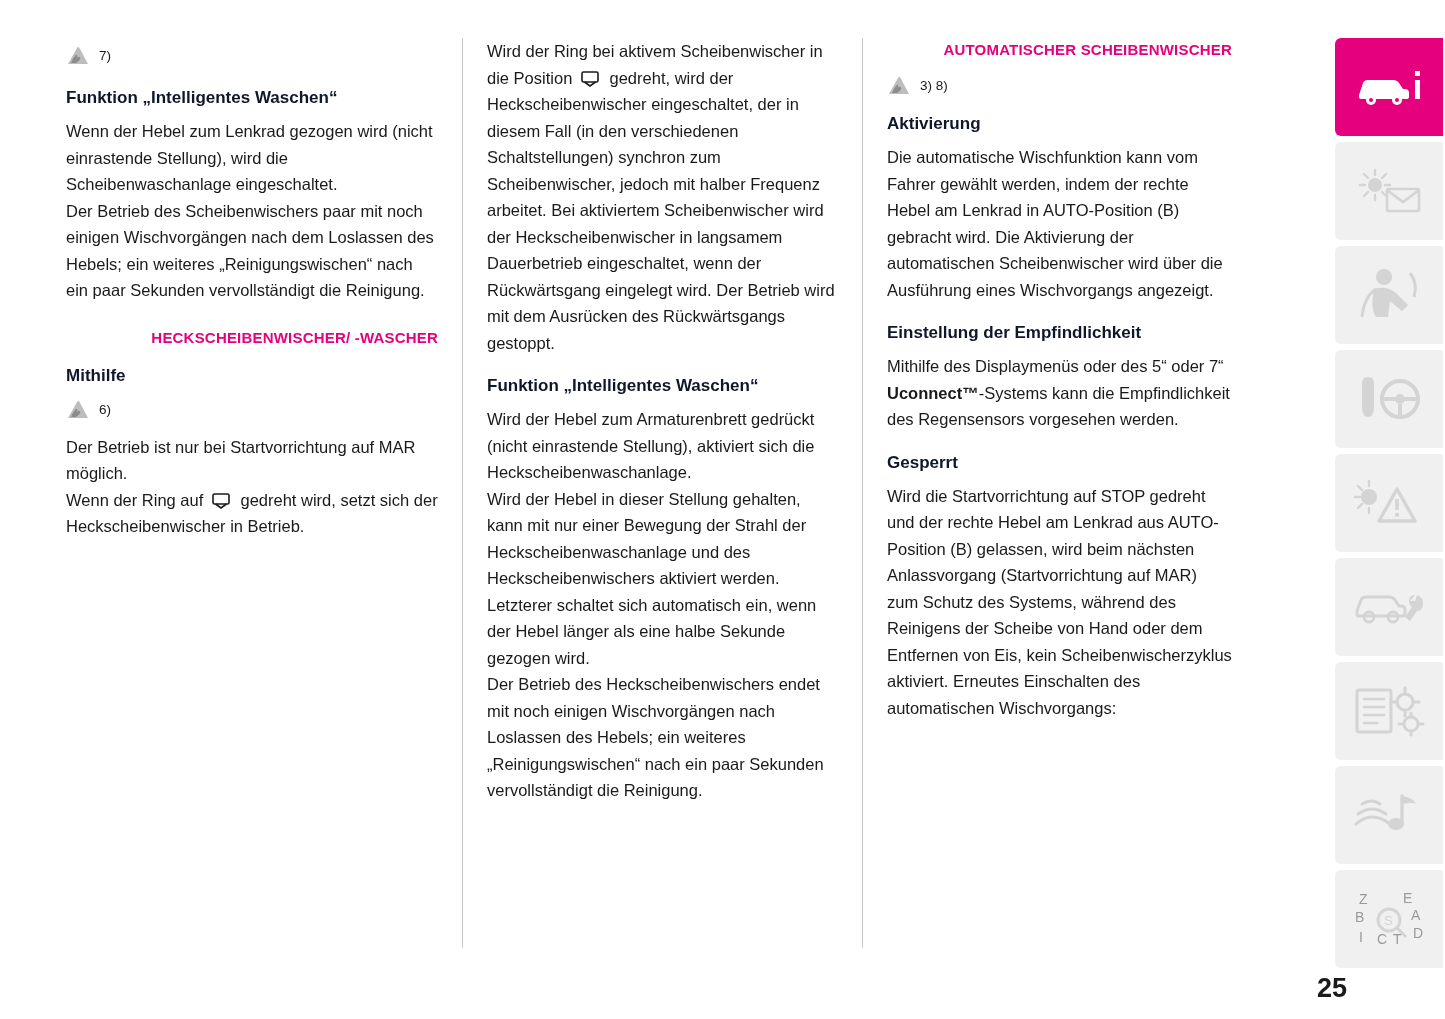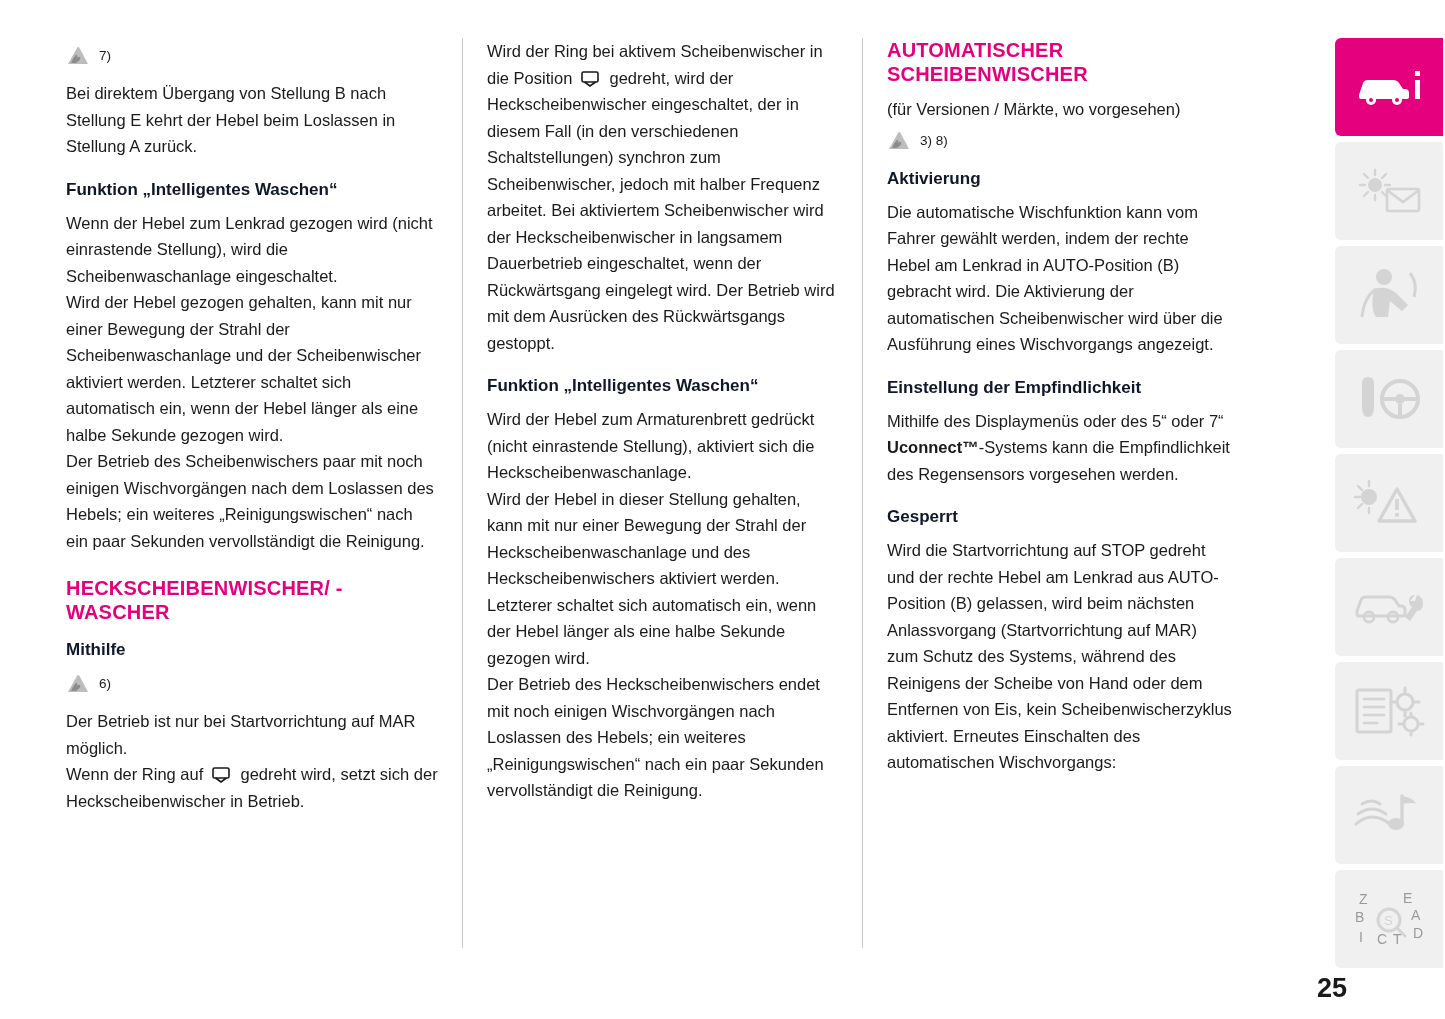--- a/index.html
+++ b/index.html
@@ -51,26 +51,27 @@
 
   p {
     margin: 0;
   }
   .para {
     margin: 0 0 0 0;
   }
 
   h2.section {
     color: #e5007d;
-    font-size: 20px;
+    font-size: 15px;
     font-weight: bold;
     line-height: 24px;
     letter-spacing: 0.2px;
     margin: 22px 0 10px 0;
     text-transform: uppercase;
+    text-align: right;
   }
   h2.section.first {
     margin-top: 0;
   }
   h3.sub {
     color: #0f172a;
     font-size: 17px;
     font-weight: bold;
     line-height: 24px;
     margin: 18px 0 8px 0;
@@ -156,26 +157,24 @@
       <div class="marker">
         <span class="marker-icon">
           <svg width="26" height="21" viewBox="0 0 26 21">
             <path d="M2 19 L11 3 Q12 1 13.5 3 L22 19 Z" fill="#bdbdbd"></path>
             <path d="M5 18 Q7 13 9 11 Q10 9 11 10 Q12 11 10.5 13 Q13 11 14 12.5 Q15 14 12.5 16 L10 18 Z" fill="#8c8c8c"></path>
           </svg>
         </span>
         <span class="marker-num">7)</span>
       </div>
 
-      <p class="para">Bei direktem Übergang von Stellung B nach Stellung E kehrt der Hebel beim Loslassen in Stellung A zurück.</p>
 
       <h3 class="sub">Funktion „Intelligentes Waschen“</h3>
 
       <p class="para">Wenn der Hebel zum Lenkrad gezogen wird (nicht einrastende Stellung), wird die Scheibenwaschanlage eingeschaltet.</p>
-      <p class="para">Wird der Hebel gezogen gehalten, kann mit nur einer Bewegung der Strahl der Scheibenwaschanlage und der Scheibenwischer aktiviert werden. Letzterer schaltet sich automatisch ein, wenn der Hebel länger als eine halbe Sekunde gezogen wird.</p>
       <p class="para">Der Betrieb des Scheibenwischers paar mit noch einigen Wischvorgängen nach dem Loslassen des Hebels; ein weiteres „Reinigungswischen“ nach ein paar Sekunden vervollständigt die Reinigung.</p>
 
       <h2 class="section">HECKSCHEIBENWISCHER/ -WASCHER</h2>
 
       <h3 class="sub tight">Mithilfe</h3>
 
       <div class="marker">
         <span class="marker-icon">
           <svg width="26" height="21" viewBox="0 0 26 21">
             <path d="M2 19 L11 3 Q12 1 13.5 3 L22 19 Z" fill="#bdbdbd"></path>
@@ -217,21 +216,20 @@
       <p class="para">Wird der Hebel zum Armaturenbrett gedrückt (nicht einrastende Stellung), aktiviert sich die Heckscheibenwaschanlage.</p>
       <p class="para">Wird der Hebel in dieser Stellung gehalten, kann mit nur einer Bewegung der Strahl der Heckscheibenwaschanlage und des Heckscheibenwischers aktiviert werden. Letzterer schaltet sich automatisch ein, wenn der Hebel länger als eine halbe Sekunde gezogen wird.</p>
       <p class="para">Der Betrieb des Heckscheibenwischers endet mit noch einigen Wischvorgängen nach Loslassen des Hebels; ein weiteres „Reinigungswischen“ nach ein paar Sekunden vervollständigt die Reinigung.</p>
 
     </div>
 
     <div class="col col3">
 
       <h2 class="section first">AUTOMATISCHER SCHEIBENWISCHER</h2>
 
-      <p class="para">(für Versionen / Märkte, wo vorgesehen)</p>
 
       <div class="marker">
         <span class="marker-icon">
           <svg width="26" height="21" viewBox="0 0 26 21">
             <path d="M2 19 L11 3 Q12 1 13.5 3 L22 19 Z" fill="#bdbdbd"></path>
             <path d="M5 18 Q7 13 9 11 Q10 9 11 10 Q12 11 10.5 13 Q13 11 14 12.5 Q15 14 12.5 16 L10 18 Z" fill="#8c8c8c"></path>
           </svg>
         </span>
         <span class="marker-num">3) 8)</span>
       </div>

